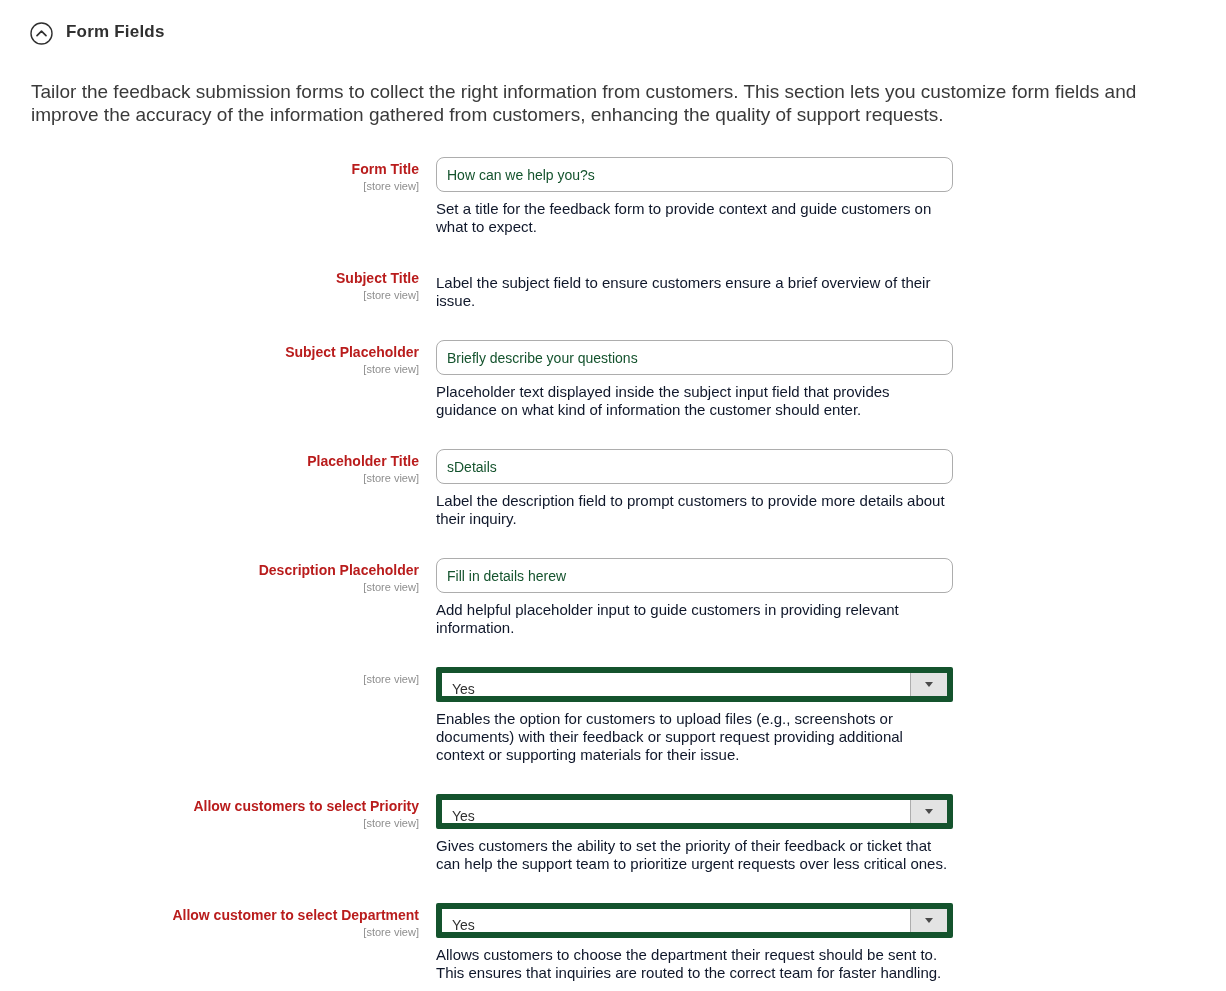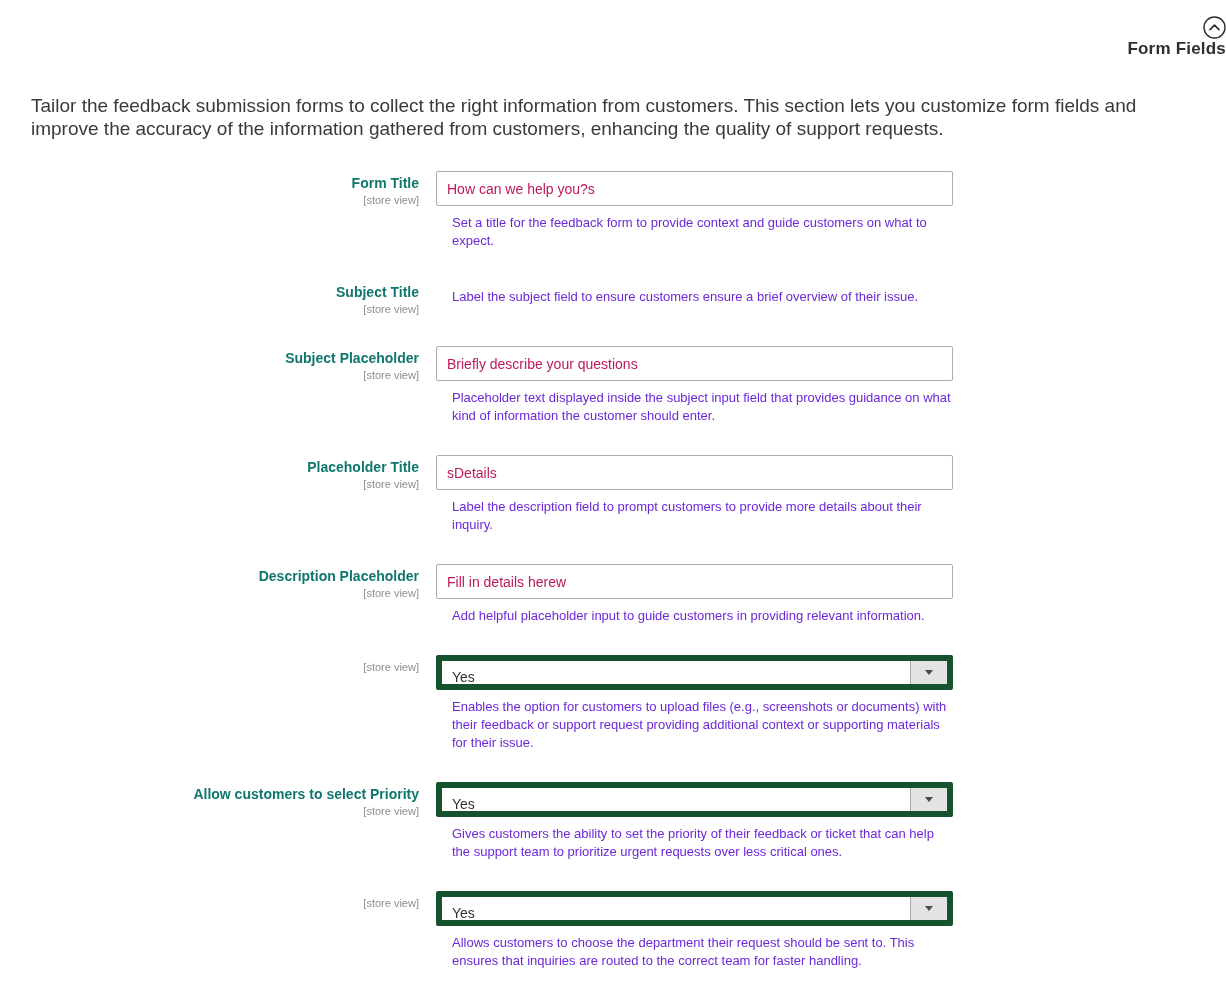--- a/index.html
+++ b/index.html
@@ -3,48 +3,47 @@
 <meta charset="utf-8">
 <style>
   * { margin: 0; padding: 0; box-sizing: border-box; }
   html, body { background: #ffffff; }
   body {
     width: 1226px; height: 991px; overflow: hidden;
     font-family: "Liberation Sans", sans-serif;
     color: #303030;
   }
   .section-header {
-    display: flex; align-items: flex-end;
-    margin: 16px 0 0 30px;
-    flex-direction: column;
+    display: flex; align-items: flex-start;
+    margin: 22px 0 0 30px;
   }
   .collapse-btn {
     width: 23px; height: 23px;
     display: inline-flex; align-items: center; justify-content: center;
     background: #fff; border: none; cursor: pointer; padding: 0;
   }
   .section-title {
     font-size: 17px; font-weight: 700; color: #303030;
     margin-left: 13px; letter-spacing: 0.2px;
   }
   .section-intro {
     margin: 36px 30px 0 31px;
     max-width: 1158px;
     font-size: 19px; line-height: 22.5px; color: #3a3a3a;
   }
   .form-rows { margin: 31px 0 0 30px; }
   .field-row { display: flex; margin-bottom: 30px; }
   .label-col { width: 389px; text-align: right; padding-top: 4px; flex: none; }
-  .field-label { font-size: 14px; font-weight: 700; color: #0f766e; line-height: 17px; }
+  .field-label { font-size: 14px; font-weight: 700; color: #b91c1c; line-height: 17px; }
   .field-scope { font-size: 11px; color: #8f8f8f; margin-top: 2px; line-height: 13px; }
   .field-col { margin-left: 17px; width: 517px; flex: none; }
   .control input[type="text"] {
     width: 100%; height: 35px;
-    border: 1px solid #adadad; border-radius: 2px;
-    background: #fff; color: #be185d;
+    border: 1px solid #adadad; border-radius: 8px;
+    background: #fff; color: #14532d;
     font-family: "Liberation Sans", sans-serif; font-size: 14px;
     padding: 0 10px; outline: none;
   }
   .select-box {
     width: 100%; height: 35px;
     border: 6px solid #14532d; border-radius: 2px;
     background: #fff; display: flex; align-items: stretch;
     cursor: pointer; overflow: hidden;
   }
   .select-text {
@@ -58,21 +57,21 @@
     display: flex; align-items: center; justify-content: center;
   }
   .select-arrow .tri {
     width: 0; height: 0;
     border-left: 4.5px solid transparent;
     border-right: 4.5px solid transparent;
     border-top: 5.5px solid #4a4a4a;
   }
   .field-comment {
     margin-top: 8px; max-width: 516px;
-    font-size: 13px; line-height: 18px; color: #6d28d9; margin-left: 16px;
+    font-size: 15px; line-height: 18px; color: #0f172a;
   }
 </style>
 </head>
 <body>
 
 <div class="page">
 
   <div class="section-header">
     <button class="collapse-btn">
       <svg width="23" height="23" viewBox="0 0 23 23">
@@ -170,20 +169,21 @@
                 <i class="tri"></i>
               </span>
             </div>
           </div>
       <div class="field-comment">Gives customers the ability to set the priority of their feedback or ticket that can help the support team to prioritize urgent requests over less critical ones.</div>
     </div>
   </div>
 
   <div class="field-row">
     <div class="label-col">
+      <div class="field-label">Allow customer to select Department</div>
       <div class="field-scope">[store view]</div>
     </div>
     <div class="field-col">
       <div class="control">
             <div class="select-box">
               <span class="select-text">Yes</span>
               <span class="select-arrow">
                 <i class="tri"></i>
               </span>
             </div>

